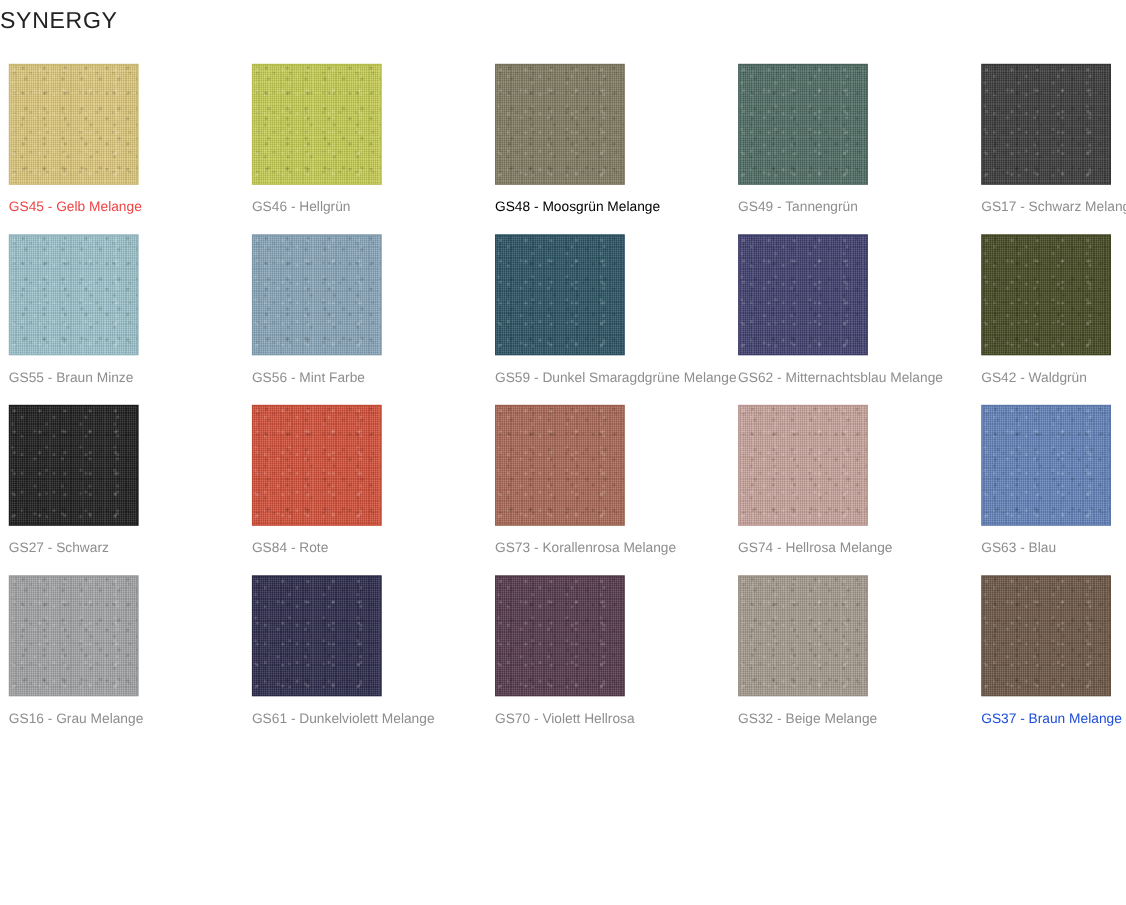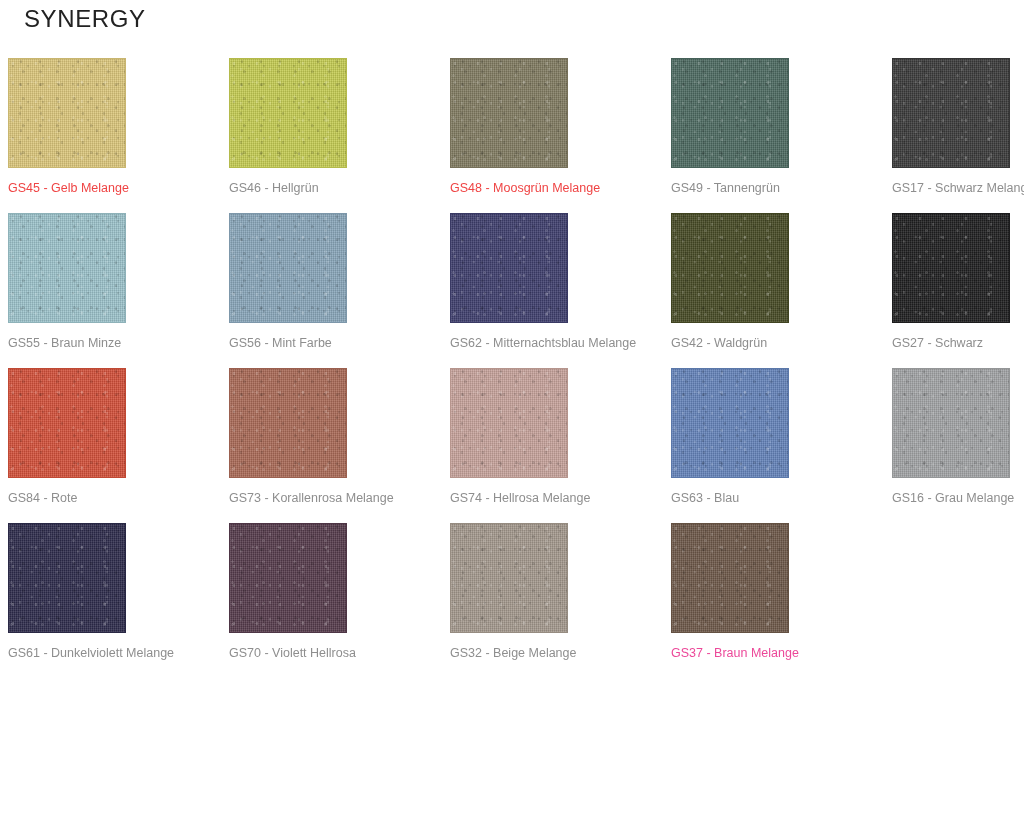--- a/index.html
+++ b/index.html
@@ -19,23 +19,23 @@
 
   #page {
     position: relative;
     width: 1024px;
     height: 823px;
     background: #ffffff;
   }
 
   #collection-title {
     position: absolute;
-    left: 24px;
+    left: 0;
     top: 7px;
-    font-size: 24px;
+    font-size: 21px;
     font-weight: 400;
     letter-spacing: 0.6px;
     color: #222222;
     line-height: 24px;
     margin: 0;
     white-space: nowrap;
   }
 
   #swatch-grid {
     position: absolute;
@@ -121,39 +121,43 @@
       <div class="swatch-cell">
         <div class="swatch-chip" style="background-color: rgb(221, 200, 124);"></div>
         <div class="swatch-label" style="color: #ef4444;">GS45 - Gelb Melange</div>
       </div>
       <div class="swatch-cell">
         <div class="swatch-chip" style="background-color: rgb(198, 205, 83);"></div>
         <div class="swatch-label" style="color: rgb(142, 142, 142);">GS46 - Hellgrün</div>
       </div>
       <div class="swatch-cell">
         <div class="swatch-chip" style="background-color: rgb(130, 124, 98);"></div>
-        <div class="swatch-label" style="color: #ef4444;">GS48 - Moosgrün Melange</div>
+        <div class="swatch-label" style="color: #000000;">GS48 - Moosgrün Melange</div>
       </div>
       <div class="swatch-cell">
         <div class="swatch-chip" style="background-color: rgb(77, 107, 98);"></div>
         <div class="swatch-label" style="color: rgb(142, 142, 142);">GS49 - Tannengrün</div>
       </div>
       <div class="swatch-cell">
         <div class="swatch-chip" style="background-color: rgb(59, 59, 59);"></div>
         <div class="swatch-label" style="color: rgb(142, 142, 142);">GS17 - Schwarz Melange</div>
       </div>
       <div class="swatch-cell">
         <div class="swatch-chip" style="background-color: rgb(157, 196, 204);"></div>
         <div class="swatch-label" style="color: rgb(142, 142, 142);">GS55 - Braun Minze</div>
       </div>
       <div class="swatch-cell">
         <div class="swatch-chip" style="background-color: rgb(138, 167, 187);"></div>
         <div class="swatch-label" style="color: rgb(142, 142, 142);">GS56 - Mint Farbe</div>
       </div>
       <div class="swatch-cell">
+        <div class="swatch-chip" style="background-color: rgb(45, 85, 102);"></div>
+        <div class="swatch-label" style="color: rgb(142, 142, 142);">GS59 - Dunkel Smaragdgrüne Melange</div>
+      </div>
+      <div class="swatch-cell">
         <div class="swatch-chip" style="background-color: rgb(63, 63, 110);"></div>
         <div class="swatch-label" style="color: rgb(142, 142, 142);">GS62 - Mitternachtsblau Melange</div>
       </div>
       <div class="swatch-cell">
         <div class="swatch-chip" style="background-color: rgb(71, 75, 37);"></div>
         <div class="swatch-label" style="color: rgb(142, 142, 142);">GS42 - Waldgrün</div>
       </div>
       <div class="swatch-cell">
         <div class="swatch-chip" style="background-color: rgb(31, 31, 32);"></div>
         <div class="swatch-label" style="color: rgb(142, 142, 142);">GS27 - Schwarz</div>
@@ -185,17 +189,17 @@
       <div class="swatch-cell">
         <div class="swatch-chip" style="background-color: rgb(86, 59, 76);"></div>
         <div class="swatch-label" style="color: rgb(142, 142, 142);">GS70 - Violett Hellrosa</div>
       </div>
       <div class="swatch-cell">
         <div class="swatch-chip" style="background-color: rgb(165, 154, 142);"></div>
         <div class="swatch-label" style="color: rgb(142, 142, 142);">GS32 - Beige Melange</div>
       </div>
       <div class="swatch-cell">
         <div class="swatch-chip" style="background-color: rgb(110, 89, 73);"></div>
-        <div class="swatch-label" style="color: #ec4899;">GS37 - Braun Melange</div>
+        <div class="swatch-label" style="color: #1d4ed8;">GS37 - Braun Melange</div>
       </div>
     </div>
 
 </div>
 
 </body></html>

